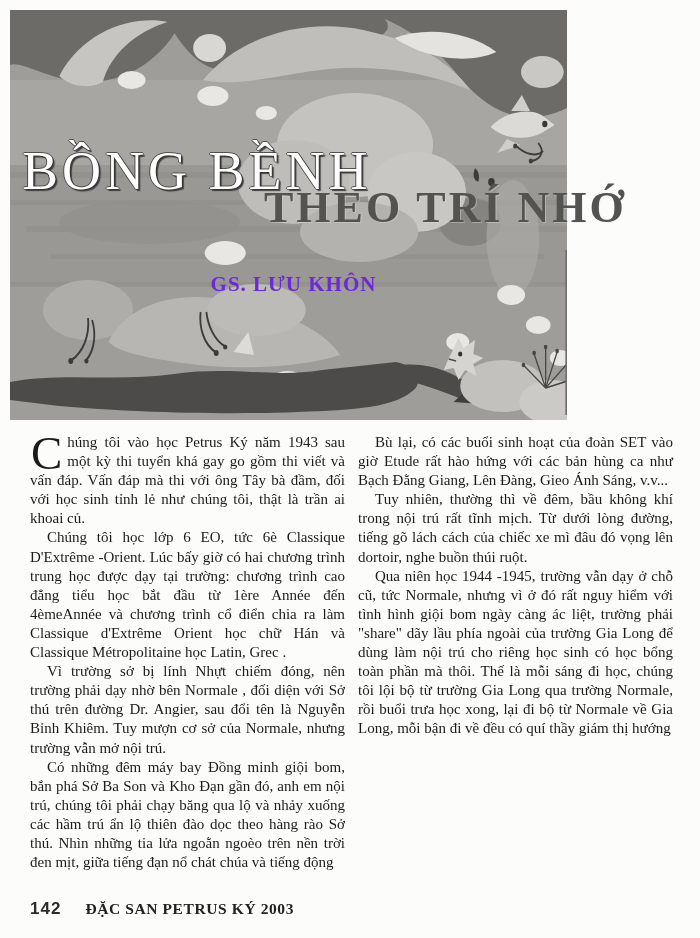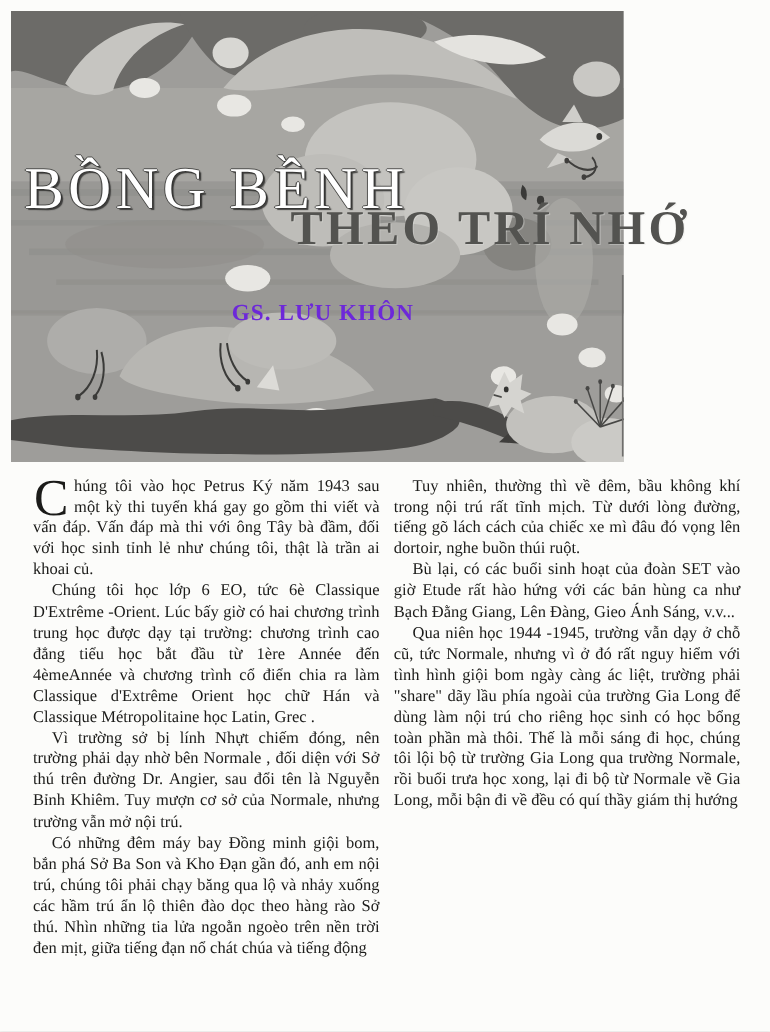--- a/index.html
+++ b/index.html
@@ -168,20 +168,24 @@
   </div>
 
   <div class="columns">
     <div class="col">
       <p class="lead"><span class="dropcap">C</span><span>húng tôi vào học Petrus Ký năm 1943 sau một kỳ thi tuyển khá gay go gồm thi viết và vấn đáp. Vấn đáp mà thi với ông Tây bà đầm, đối với học sinh tỉnh lẻ như chúng tôi, thật là trần ai khoai củ.</span></p>
       <p>Chúng tôi học lớp 6 EO, tức 6è Classique D'Extrême -Orient. Lúc bấy giờ có hai chương trình trung học được dạy tại trường: chương trình cao đẳng tiểu học bắt đầu từ 1ère Année đến 4èmeAnnée và chương trình cổ điển chia ra làm Classique d'Extrême Orient học chữ Hán và Classique Métropolitaine học Latin, Grec .</p>
       <p>Vì trường sở bị lính Nhựt chiếm đóng, nên trường phải dạy nhờ bên Normale , đối diện với Sở thú trên đường Dr. Angier, sau đổi tên là Nguyễn Bỉnh Khiêm. Tuy mượn cơ sở của Normale, nhưng trường vẫn mở nội trú.</p>
       <p>Có những đêm máy bay Đồng minh giội bom, bắn phá Sở Ba Son và Kho Đạn gần đó, anh em nội trú, chúng tôi phải chạy băng qua lộ và nhảy xuống các hầm trú ẩn lộ thiên đào dọc theo hàng rào Sở thú. Nhìn những tia lửa ngoằn ngoèo trên nền trời đen mịt, giữa tiếng đạn nổ chát chúa và tiếng động</p>
     </div>
     <div class="col">
+      <p>Bù lại, có các buổi sinh hoạt của đoàn SET  vào giờ Etude rất hào hứng với các bản hùng ca như Bạch Đằng Giang, Lên Đàng, Gieo Ánh Sáng, v.v...</p>
       <p>Tuy nhiên, thường thì về đêm, bầu không khí trong nội trú rất tĩnh mịch. Từ dưới lòng đường, tiếng gõ lách cách của chiếc xe mì đâu đó vọng lên dortoir, nghe buồn thúi ruột.</p>
-      <p>Bù lại, có các buổi sinh hoạt của đoàn SET  vào giờ Etude rất hào hứng với các bản hùng ca như Bạch Đằng Giang, Lên Đàng, Gieo Ánh Sáng, v.v...</p>
       <p>Qua niên học 1944 -1945, trường vẫn dạy ở chỗ cũ, tức Normale, nhưng vì ở đó rất nguy hiểm với tình hình giội bom ngày càng ác liệt, trường phải "share" dãy lầu phía ngoài của trường Gia Long để dùng làm nội trú cho riêng học sinh có học bổng toàn phần mà thôi. Thế là mỗi sáng đi học, chúng tôi lội bộ từ trường Gia Long qua trường Normale, rồi buổi trưa học xong, lại đi bộ từ Normale  về Gia Long, mỗi bận đi về đều có quí thầy giám thị hướng</p>
     </div>
   </div>
 
+  <div class="footer">
+    <span class="pagenum">142</span>
+    <span class="journal">ĐẶC SAN PETRUS KÝ 2003</span>
+  </div>
 
 </div>
 
 </body></html>

